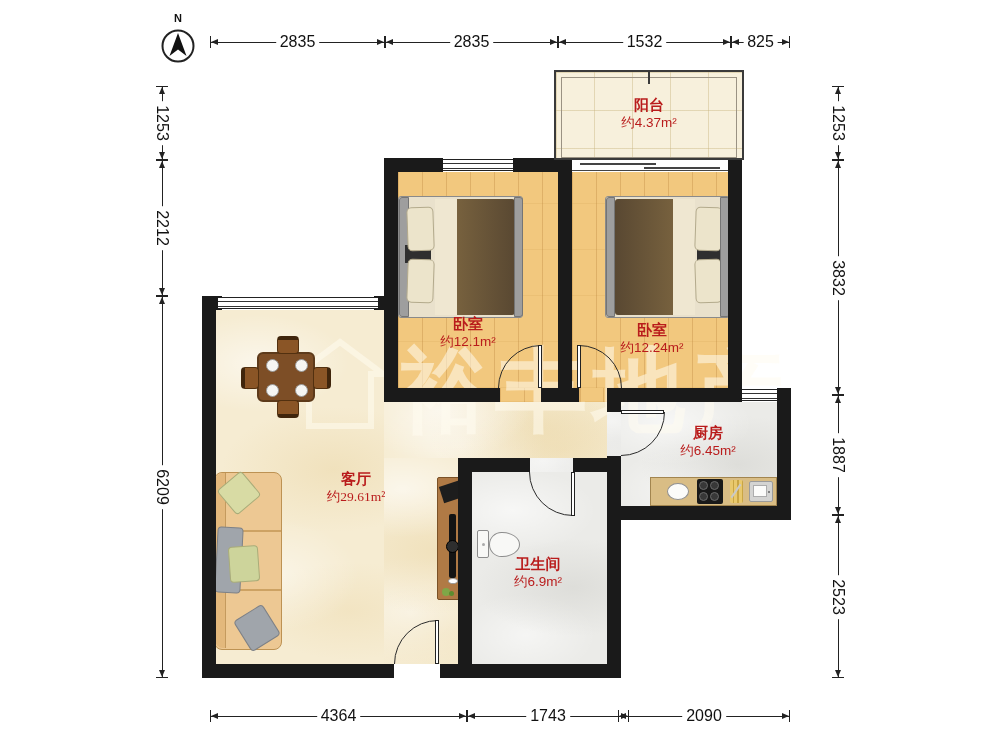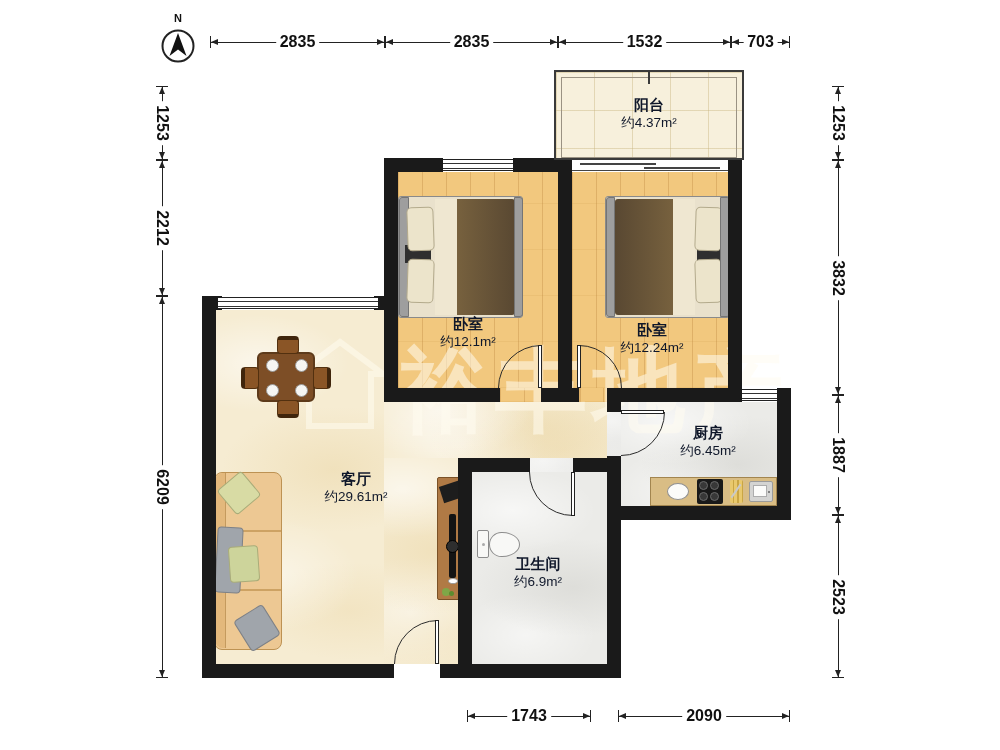--- a/index.html
+++ b/index.html
@@ -41,27 +41,27 @@
   .furn{position:absolute;z-index:30;}
   .bed{position:absolute;border:1px solid #8a8a8a;background:#e9e1cc;border-radius:3px;z-index:30;}
   .bed>div{position:absolute;}
   .pillow{background:#ece4cb;border:1px solid #b3aa8c;border-radius:5px;}
   .gray-bar{background:#9e9e9e;border:1px solid #757575;}
   .chair{position:absolute;background:#8a5526;border:1.5px solid #52300f;border-radius:4px;z-index:30;}
   .plate{position:absolute;width:13px;height:13px;border-radius:50%;background:#f6f6f3;border:1px solid #9a9a9a;z-index:31;}
 
   
   .room-label{position:absolute;transform:translateX(-50%);text-align:center;z-index:60;
-    color:#0f172a;white-space:nowrap;}
+    color:#b91c1c;white-space:nowrap;}
   .rl-name{font-size:15px;font-weight:600;line-height:18px;}
   .rl-area{font-size:13.5px;font-weight:500;line-height:18px;}
 
   
   #dim-layer{position:absolute;inset:0;z-index:70;pointer-events:none;}
-  .dim-seg{position:absolute;font-weight:bold;}
+  .dim-seg{position:absolute;}
   .dim-seg.h{height:12px;}
   .dim-seg.v{width:12px;}
   .dl{position:absolute;background:#222;}
   .h .dl{left:0;right:0;top:50%;height:1px;margin-top:-.5px;}
   .v .dl{top:0;bottom:0;left:50%;width:1px;margin-left:-.5px;}
   .tk{position:absolute;background:#222;}
   .h .tk{width:1px;height:12px;top:0;}
   .h .t1{left:0;} .h .t2{right:0;}
   .v .tk{height:1px;width:12px;left:0;}
   .v .t1{top:0;} .v .t2{bottom:0;}
@@ -227,21 +227,21 @@
     <div class="rl-area">约12.1m²</div>
   </div>
   <div class="room-label" style="left:652px;top:321px;">
     <div class="rl-name">卧室</div>
     <div class="rl-area">约12.24m²</div>
   </div>
   <div class="room-label" style="left:708px;top:424px;">
     <div class="rl-name">厨房</div>
     <div class="rl-area">约6.45m²</div>
   </div>
-  <div class="room-label" style="left:356px;top:470px;">
+  <div class="room-label" style="left:356px;top:470px;font-family:Liberation Serif, serif;">
     <div class="rl-name">客厅</div>
     <div class="rl-area">约29.61m²</div>
   </div>
   <div class="room-label" style="left:538px;top:555px;">
     <div class="rl-name">卫生间</div>
     <div class="rl-area">约6.9m²</div>
   </div>
 
   <div id="compass-n">N</div>
   <svg id="compass" width="36" height="36">
@@ -273,23 +273,31 @@
         <div class="arw a1"></div>
         <div class="arw a2"></div>
         <span class="dlb">1532</span>
       </div>
       <div class="dim-seg h" style="left: 731px; width: 59px; top: 36px;">
         <div class="dl"></div>
         <div class="tk t1"></div>
         <div class="tk t2"></div>
         <div class="arw a1"></div>
         <div class="arw a2"></div>
-        <span class="dlb">703</span>
-      </div>
-      <div class="dim-seg h" style="left: 467px; width: 124px; top: 710px;">
+        <span class="dlb">825</span>
+      </div>
+      <div class="dim-seg h" style="left: 210px; width: 257px; top: 710px;">
+        <div class="dl"></div>
+        <div class="tk t1"></div>
+        <div class="tk t2"></div>
+        <div class="arw a1"></div>
+        <div class="arw a2"></div>
+        <span class="dlb">4364</span>
+      </div>
+      <div class="dim-seg h" style="left: 467px; width: 162px; top: 710px;">
         <div class="dl"></div>
         <div class="tk t1"></div>
         <div class="tk t2"></div>
         <div class="arw a1"></div>
         <div class="arw a2"></div>
         <span class="dlb">1743</span>
       </div>
       <div class="dim-seg h" style="left: 618px; width: 172px; top: 710px;">
         <div class="dl"></div>
         <div class="tk t1"></div>

